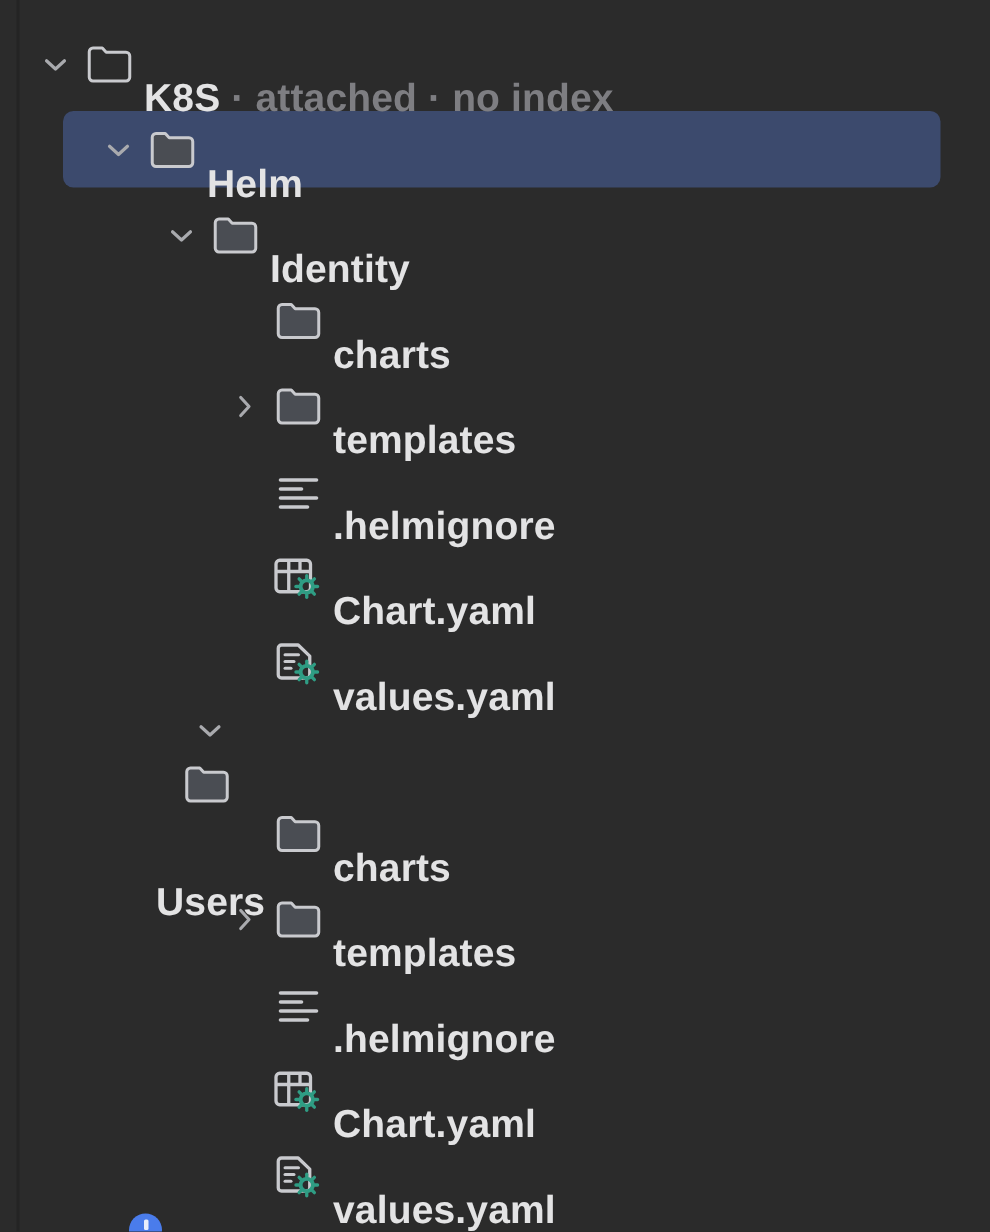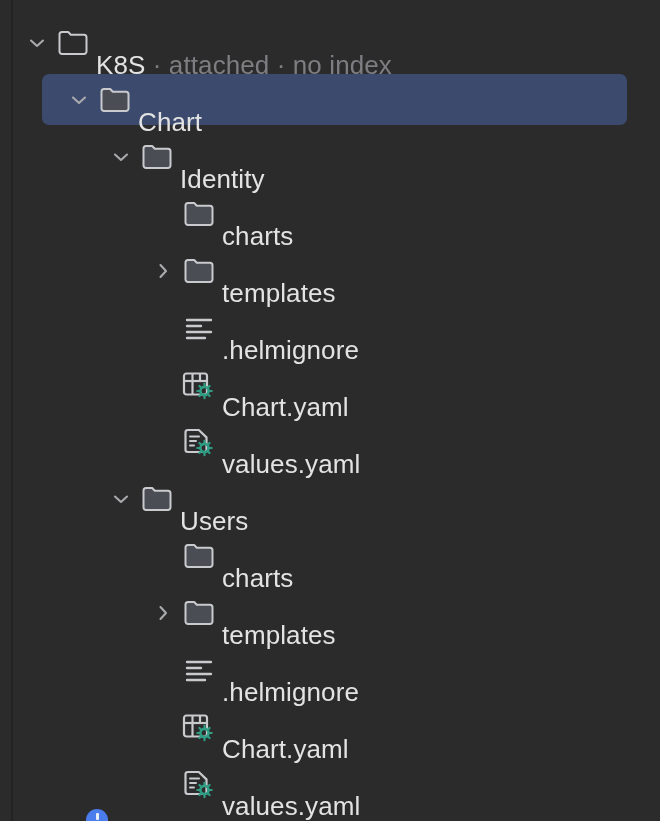--- a/index.html
+++ b/index.html
@@ -93,21 +93,21 @@
     margin-right: 4px;
   }
   .icon-slot svg { display: block; }
 
   .label {
     font-size: 26px;
     line-height: 30px;
     color: #e3e3e4;
     letter-spacing: 0.1px;
     white-space: nowrap;
-    font-weight: 400;
+    font-weight: 700;
     margin-top: 44px;
   }
   .label .suffix {
     color: #7e7e82;
   }
 
   
   #info-dot {
     position: absolute;
     left: 86px;
@@ -159,21 +159,21 @@
           <span class="twisty">
             <svg width="20" height="20" viewBox="0 0 20 20" fill="none" xmlns="http://www.w3.org/2000/svg">
               <path d="M4 7.5 L10 13 L16 7.5" stroke="#a9aaae" stroke-width="2.1" stroke-linecap="round" stroke-linejoin="round" fill="none"></path>
             </svg>
           </span>
           <span class="icon-slot">
             <svg width="32" height="30" viewBox="0 0 32 30" fill="none" xmlns="http://www.w3.org/2000/svg">
               <path d="M2.5 6.5 A2.5 2.5 0 0 1 5 4 h6.2 l2.6 2.8 H27 a2.5 2.5 0 0 1 2.5 2.5 v14.2 a2.5 2.5 0 0 1 -2.5 2.5 H5 A2.5 2.5 0 0 1 2.5 23.5 Z" fill="#4a4d53" stroke="#c9cace" stroke-width="2" stroke-linejoin="round"></path>
             </svg>
           </span>
-          <span class="label">Chart</span>
+          <span class="label">Helm</span>
         </div>
       </div>
       <div class="row">
         <div class="row-bg"></div>
         <div class="row-inner" style="padding-left: 104px; justify-content: center;">
           <span class="twisty">
             <svg width="20" height="20" viewBox="0 0 20 20" fill="none" xmlns="http://www.w3.org/2000/svg">
               <path d="M4 7.5 L10 13 L16 7.5" stroke="#a9aaae" stroke-width="2.1" stroke-linecap="round" stroke-linejoin="round" fill="none"></path>
             </svg>
           </span>
@@ -283,21 +283,21 @@
               <line x1="22.50" y1="16.50" x2="22.50" y2="13.80" stroke="#2f9d84" stroke-width="2.2" stroke-linecap="round"></line>
               <line x1="25.68" y1="17.82" x2="27.59" y2="15.91" stroke="#2f9d84" stroke-width="2.2" stroke-linecap="round"></line>
               <circle cx="22.5" cy="21" r="4.1" fill="none" stroke="#2f9d84" stroke-width="2.6"></circle>
             </svg>
           </span>
           <span class="label">values.yaml</span>
         </div>
       </div>
       <div class="row">
         <div class="row-bg"></div>
-        <div class="row-inner" style="padding-left: 104px;">
+        <div class="row-inner" style="padding-left: 104px; flex-direction: column;">
           <span class="twisty">
             <svg width="20" height="20" viewBox="0 0 20 20" fill="none" xmlns="http://www.w3.org/2000/svg">
               <path d="M4 7.5 L10 13 L16 7.5" stroke="#a9aaae" stroke-width="2.1" stroke-linecap="round" stroke-linejoin="round" fill="none"></path>
             </svg>
           </span>
           <span class="icon-slot">
             <svg width="32" height="30" viewBox="0 0 32 30" fill="none" xmlns="http://www.w3.org/2000/svg">
               <path d="M2.5 6.5 A2.5 2.5 0 0 1 5 4 h6.2 l2.6 2.8 H27 a2.5 2.5 0 0 1 2.5 2.5 v14.2 a2.5 2.5 0 0 1 -2.5 2.5 H5 A2.5 2.5 0 0 1 2.5 23.5 Z" fill="#4a4d53" stroke="#c9cace" stroke-width="2" stroke-linejoin="round"></path>
             </svg>
           </span>

